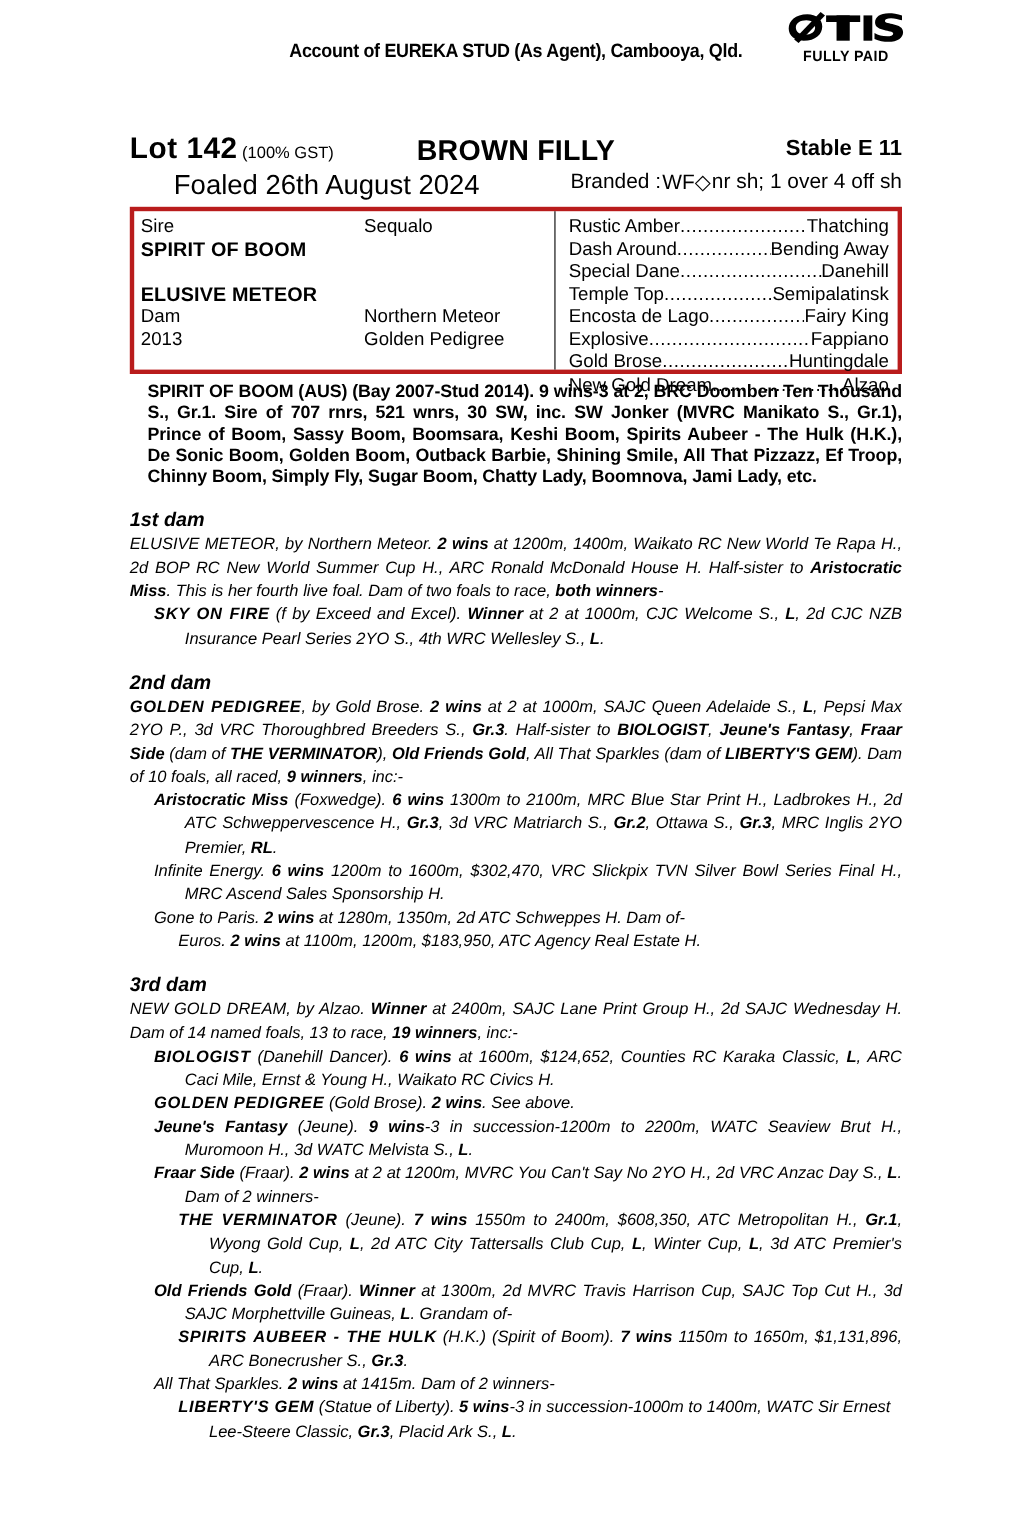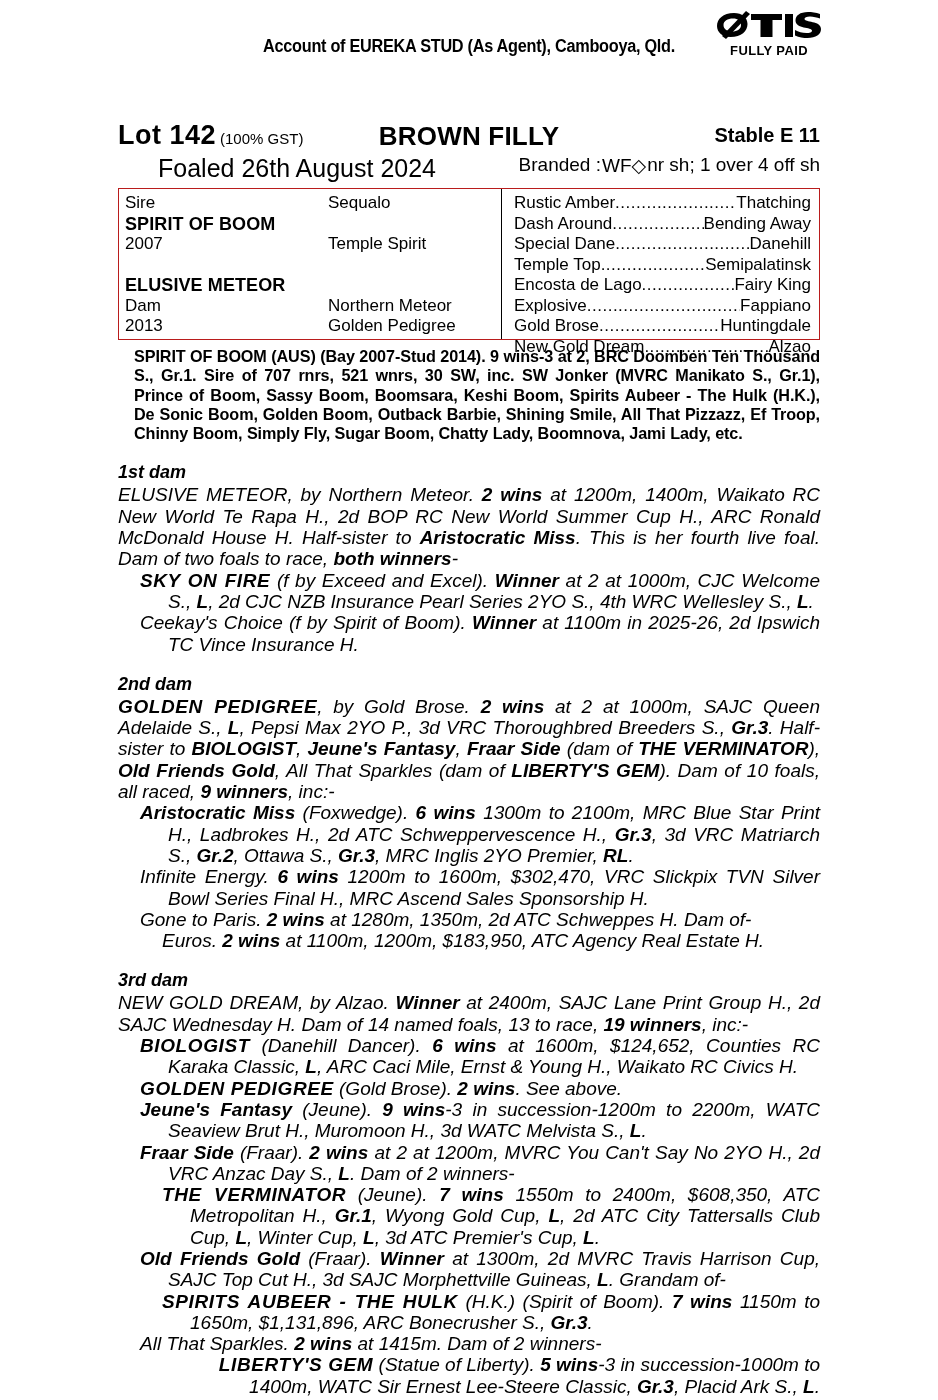--- a/index.html
+++ b/index.html
@@ -118,21 +118,21 @@
   }
   .brand-glyph {
     display: inline-block;
     vertical-align: -1px;
     margin: 0 1px;
   }
 
   
   .ped-table {
     margin: 8px 118px 0 118px;
-    border: 1px solid #b91c1c;
+    border: 4px solid #b91c1c;
     height: 152px;
     position: relative;
     box-sizing: border-box;
   }
   .ped-divider {
     position: absolute;
     left: 382px;
     top: 0;
     bottom: 0;
     width: 1px;
@@ -210,32 +210,32 @@
     margin: 0 118px 0 118px;
     font-style: italic;
   }
   .dam-head {
     font-weight: bold;
     font-size: 18px;
     margin-top: 19px;
     margin-bottom: 1px;
   }
   .entry {
-    font-size: 19px;
+    font-size: 15px;
     line-height: 21.3px;
     text-align: justify;
     text-justify: inter-word;
     margin: 0;
   }
   .entry.lv0 { padding-left: 0px;  text-indent: 0px; }
   .entry.lv2 { padding-left: 50px; text-indent: -28px; }
   .entry.lv3 { padding-left: 72px; text-indent: -28px; }
   .entry b { font-weight: bold; }
   .entry .nm { font-weight: bold; letter-spacing: 0.6px; }
-  .entry:last-child { text-align: right; }
+  .entry:last-child { text-align: left; }
 </style>
 </head>
 <body>
 
 <div class="page">
 
   <div class="header-zone">
     <div class="account-line">Account of EUREKA STUD (As Agent), Cambooya, Qld.</div>
     <div class="logo-block">
       <svg class="logo-mark" viewBox="0 0 220 60">
@@ -269,24 +269,20 @@
     <div class="ped-divider"></div>
 
     <div class="ped-left">
       <div class="ped-row">
         <span class="c1">Sire</span>
         <span class="c2">Sequalo</span>
       </div>
       <div class="ped-row strong">
         <span class="c1">SPIRIT OF BOOM</span>
       </div>
-      <div class="ped-row">
-        <span class="c1">2007</span>
-        <span class="c2">Temple Spirit</span>
-      </div>
       <div class="ped-row"></div>
       <div class="ped-row strong">
         <span class="c1">ELUSIVE METEOR</span>
       </div>
       <div class="ped-row">
         <span class="c1">Dam</span>
         <span class="c2">Northern Meteor</span>
       </div>
       <div class="ped-row">
         <span class="c1">2013</span>
@@ -339,21 +335,20 @@
   </div>
 
   <div class="sire-summary">
     <p>SPIRIT OF BOOM (AUS) (Bay 2007-Stud 2014). 9 wins-3 at 2, BRC Doomben Ten Thousand S., Gr.1. Sire of 707 rnrs, 521 wnrs, 30 SW, inc. SW Jonker (MVRC Manikato S., Gr.1), Prince of Boom, Sassy Boom, Boomsara, Keshi Boom, Spirits Aubeer - The Hulk (H.K.), De Sonic Boom, Golden Boom, Outback Barbie, Shining Smile, All That Pizzazz, Ef Troop, Chinny Boom, Simply Fly, Sugar Boom, Chatty Lady, Boomnova, Jami Lady, etc.</p>
   </div>
 
   <div class="dam-section" id="dam-sections">
       <div class="dam-head">1st dam</div>
       <p class="entry lv0">ELUSIVE METEOR, by Northern Meteor. <b>2 wins</b> at 1200m, 1400m, Waikato RC New World Te Rapa H., 2d BOP RC New World Summer Cup H., ARC Ronald McDonald House H. Half-sister to <b>Aristocratic Miss</b>. This is her fourth live foal. Dam of two foals to race, <b>both winners</b>-</p>
       <p class="entry lv2"><span class="nm">SKY ON FIRE</span> (f by Exceed and Excel). <b>Winner</b> at 2 at 1000m, CJC Welcome S., <b>L</b>, 2d CJC NZB Insurance Pearl Series 2YO S., 4th WRC Wellesley S., <b>L</b>.</p>
-      <p class="entry lv2">Ceekay's Choice (f by Spirit of Boom). <b>Winner</b> at 1100m in 2025-26, 2d Ipswich TC Vince Insurance H.</p>
       <div class="dam-head">2nd dam</div>
       <p class="entry lv0"><span class="nm">GOLDEN PEDIGREE</span>, by Gold Brose. <b>2 wins</b> at 2 at 1000m, SAJC Queen Adelaide S., <b>L</b>, Pepsi Max 2YO P., 3d VRC Thoroughbred Breeders S., <b>Gr.3</b>. Half-sister to <b>BIOLOGIST</b>, <b>Jeune's Fantasy</b>, <b>Fraar Side</b> (dam of <b>THE VERMINATOR</b>), <b>Old Friends Gold</b>, All That Sparkles (dam of <b>LIBERTY'S GEM</b>). Dam of 10 foals, all raced, <b>9 winners</b>, inc:-</p>
       <p class="entry lv2"><b>Aristocratic Miss</b> (Foxwedge). <b>6 wins</b> 1300m to 2100m, MRC Blue Star Print H., Ladbrokes H., 2d ATC Schweppervescence H., <b>Gr.3</b>, 3d VRC Matriarch S., <b>Gr.2</b>, Ottawa S., <b>Gr.3</b>, MRC Inglis 2YO Premier, <b>RL</b>.</p>
       <p class="entry lv2">Infinite Energy. <b>6 wins</b> 1200m to 1600m, $302,470, VRC Slickpix TVN Silver Bowl Series Final H., MRC Ascend Sales Sponsorship H.</p>
       <p class="entry lv2">Gone to Paris. <b>2 wins</b> at 1280m, 1350m, 2d ATC Schweppes H. Dam of-</p>
       <p class="entry lv3">Euros. <b>2 wins</b> at 1100m, 1200m, $183,950, ATC Agency Real Estate H.</p>
       <div class="dam-head">3rd dam</div>
       <p class="entry lv0">NEW GOLD DREAM, by Alzao. <b>Winner</b> at 2400m, SAJC Lane Print Group H., 2d SAJC Wednesday H. Dam of 14 named foals, 13 to race, <b>19 winners</b>, inc:-</p>
       <p class="entry lv2"><span class="nm">BIOLOGIST</span> (Danehill Dancer). <b>6 wins</b> at 1600m, $124,652, Counties RC Karaka Classic, <b>L</b>, ARC Caci Mile, Ernst &amp; Young H., Waikato RC Civics H.</p>
       <p class="entry lv2"><span class="nm">GOLDEN PEDIGREE</span> (Gold Brose). <b>2 wins</b>. See above.</p>

